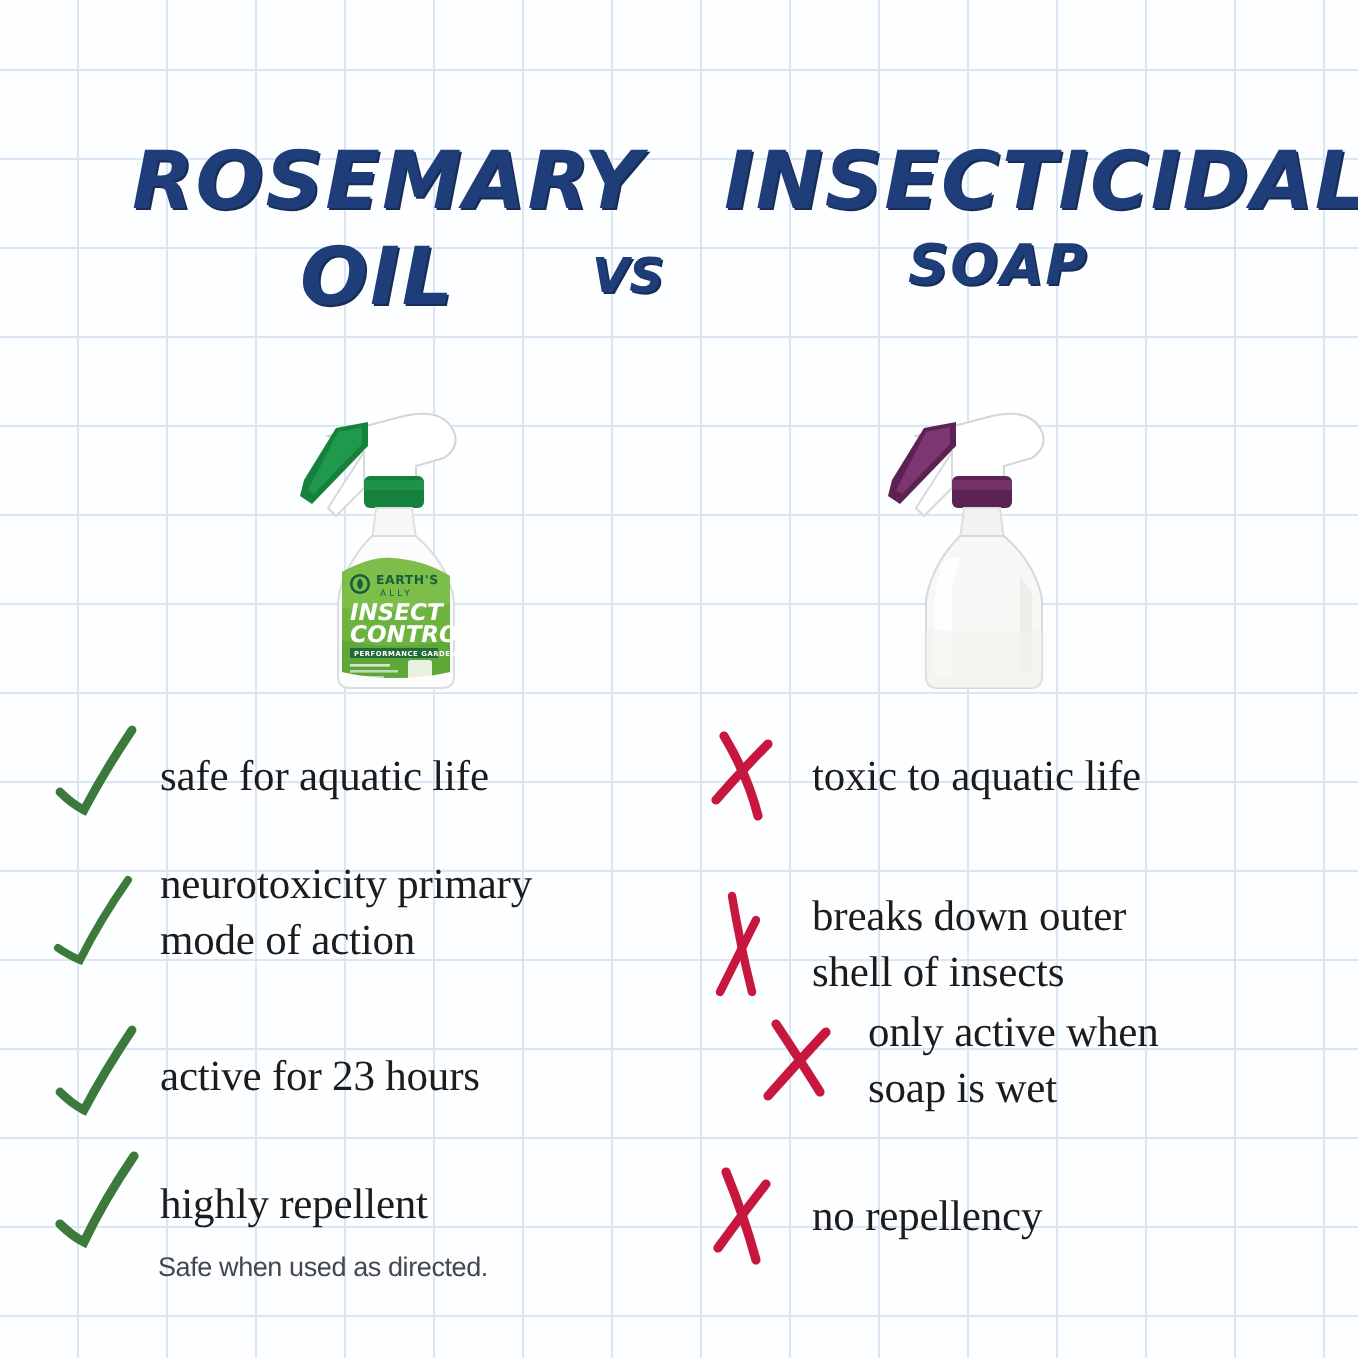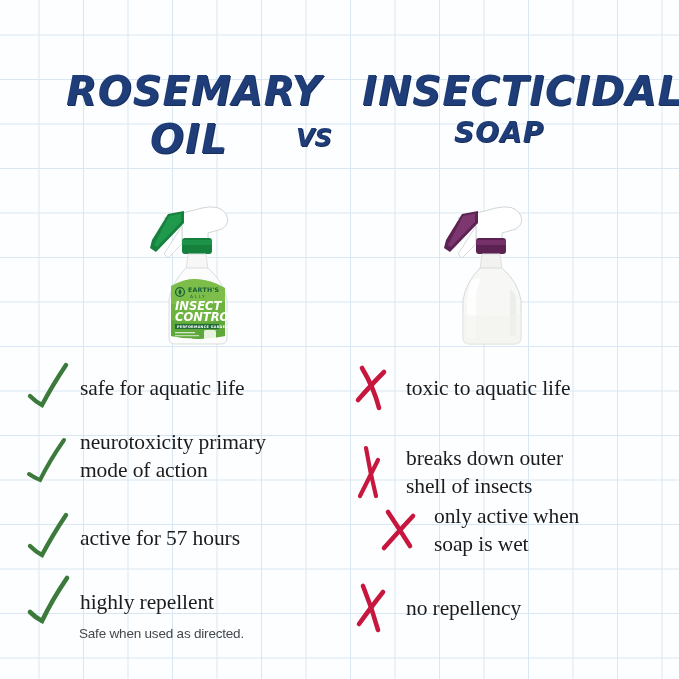--- a/index.html
+++ b/index.html
@@ -224,21 +224,21 @@
       <span class="row-text">neurotoxicity primary
 mode of action</span>
     </div>
 
     <div class="row l-row-2">
       <span class="mark">
         <svg width="54" height="56" viewBox="0 0 54 56">
           <path d="M4 36 Q10 42 16 45 Q26 26 40 5" fill="none" stroke="#3c7a3c" stroke-width="4.4" stroke-linecap="round"></path>
         </svg>
       </span>
-      <span class="row-text">active for 57 hours</span>
+      <span class="row-text">active for 23 hours</span>
     </div>
 
     <div class="row l-row-3">
       <span class="mark">
         <svg width="54" height="56" viewBox="0 0 54 56">
           <path d="M4 38 Q10 44 16 47 Q26 26 41 4" fill="none" stroke="#3c7a3c" stroke-width="4.6" stroke-linecap="round"></path>
         </svg>
       </span>
       <span class="row-text">highly repellent</span>
     </div>

